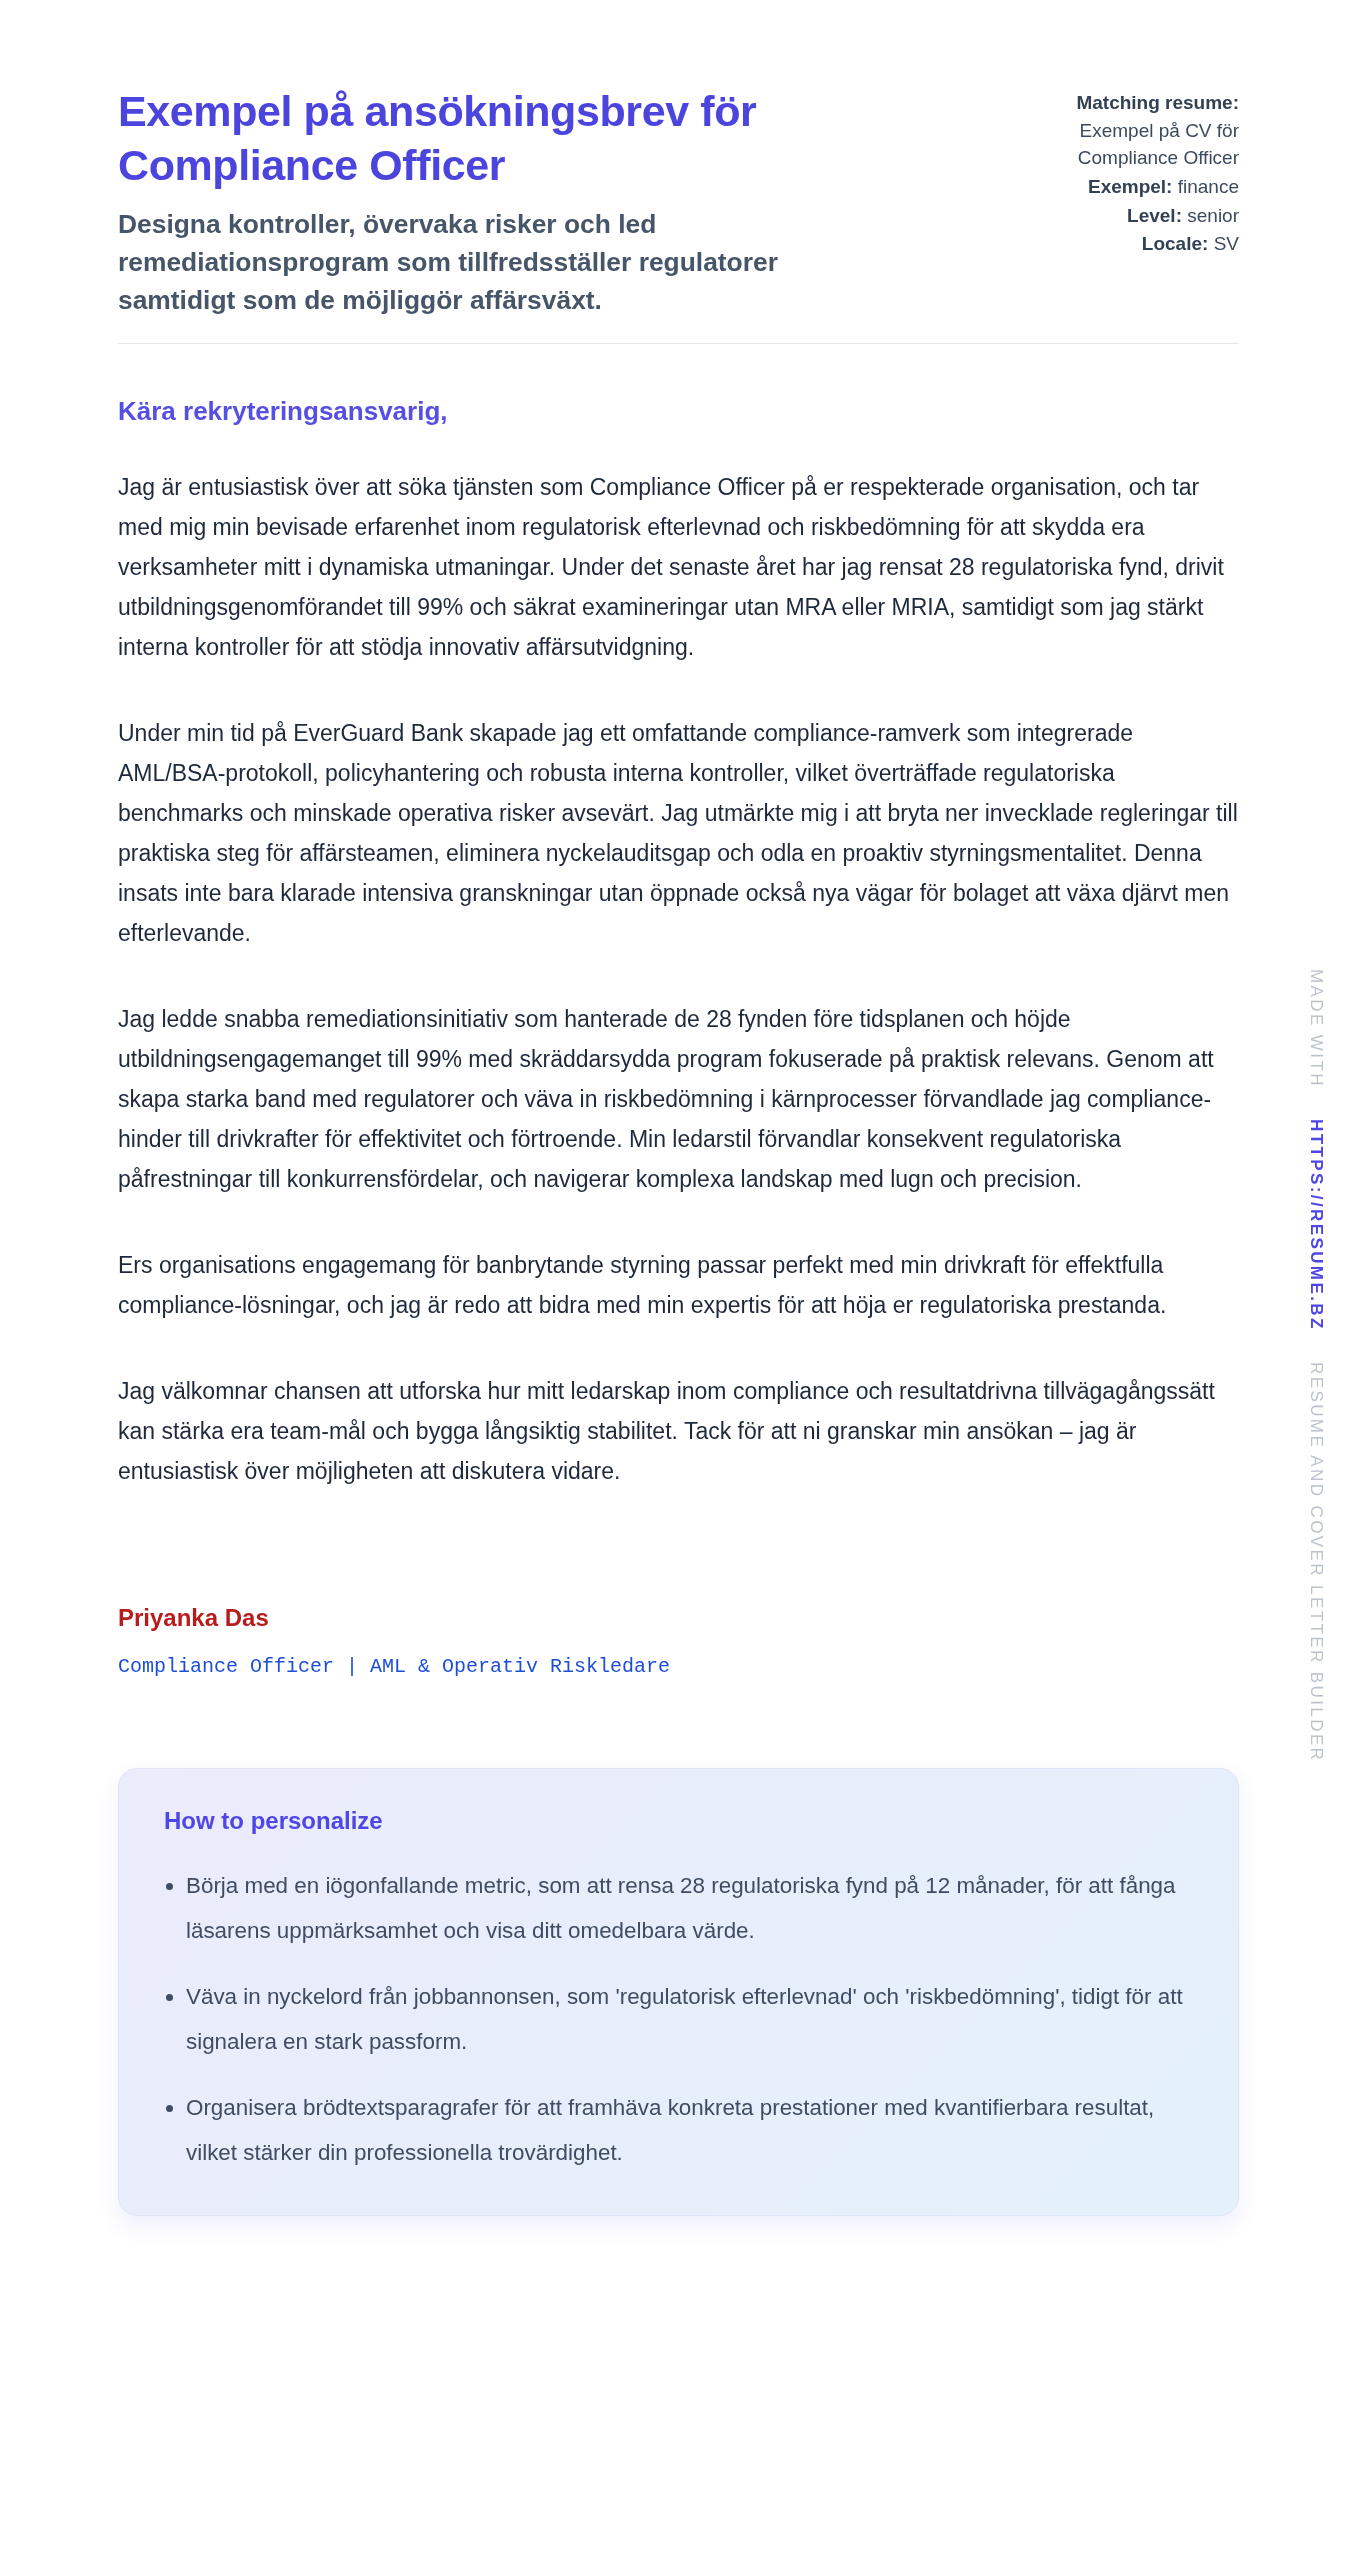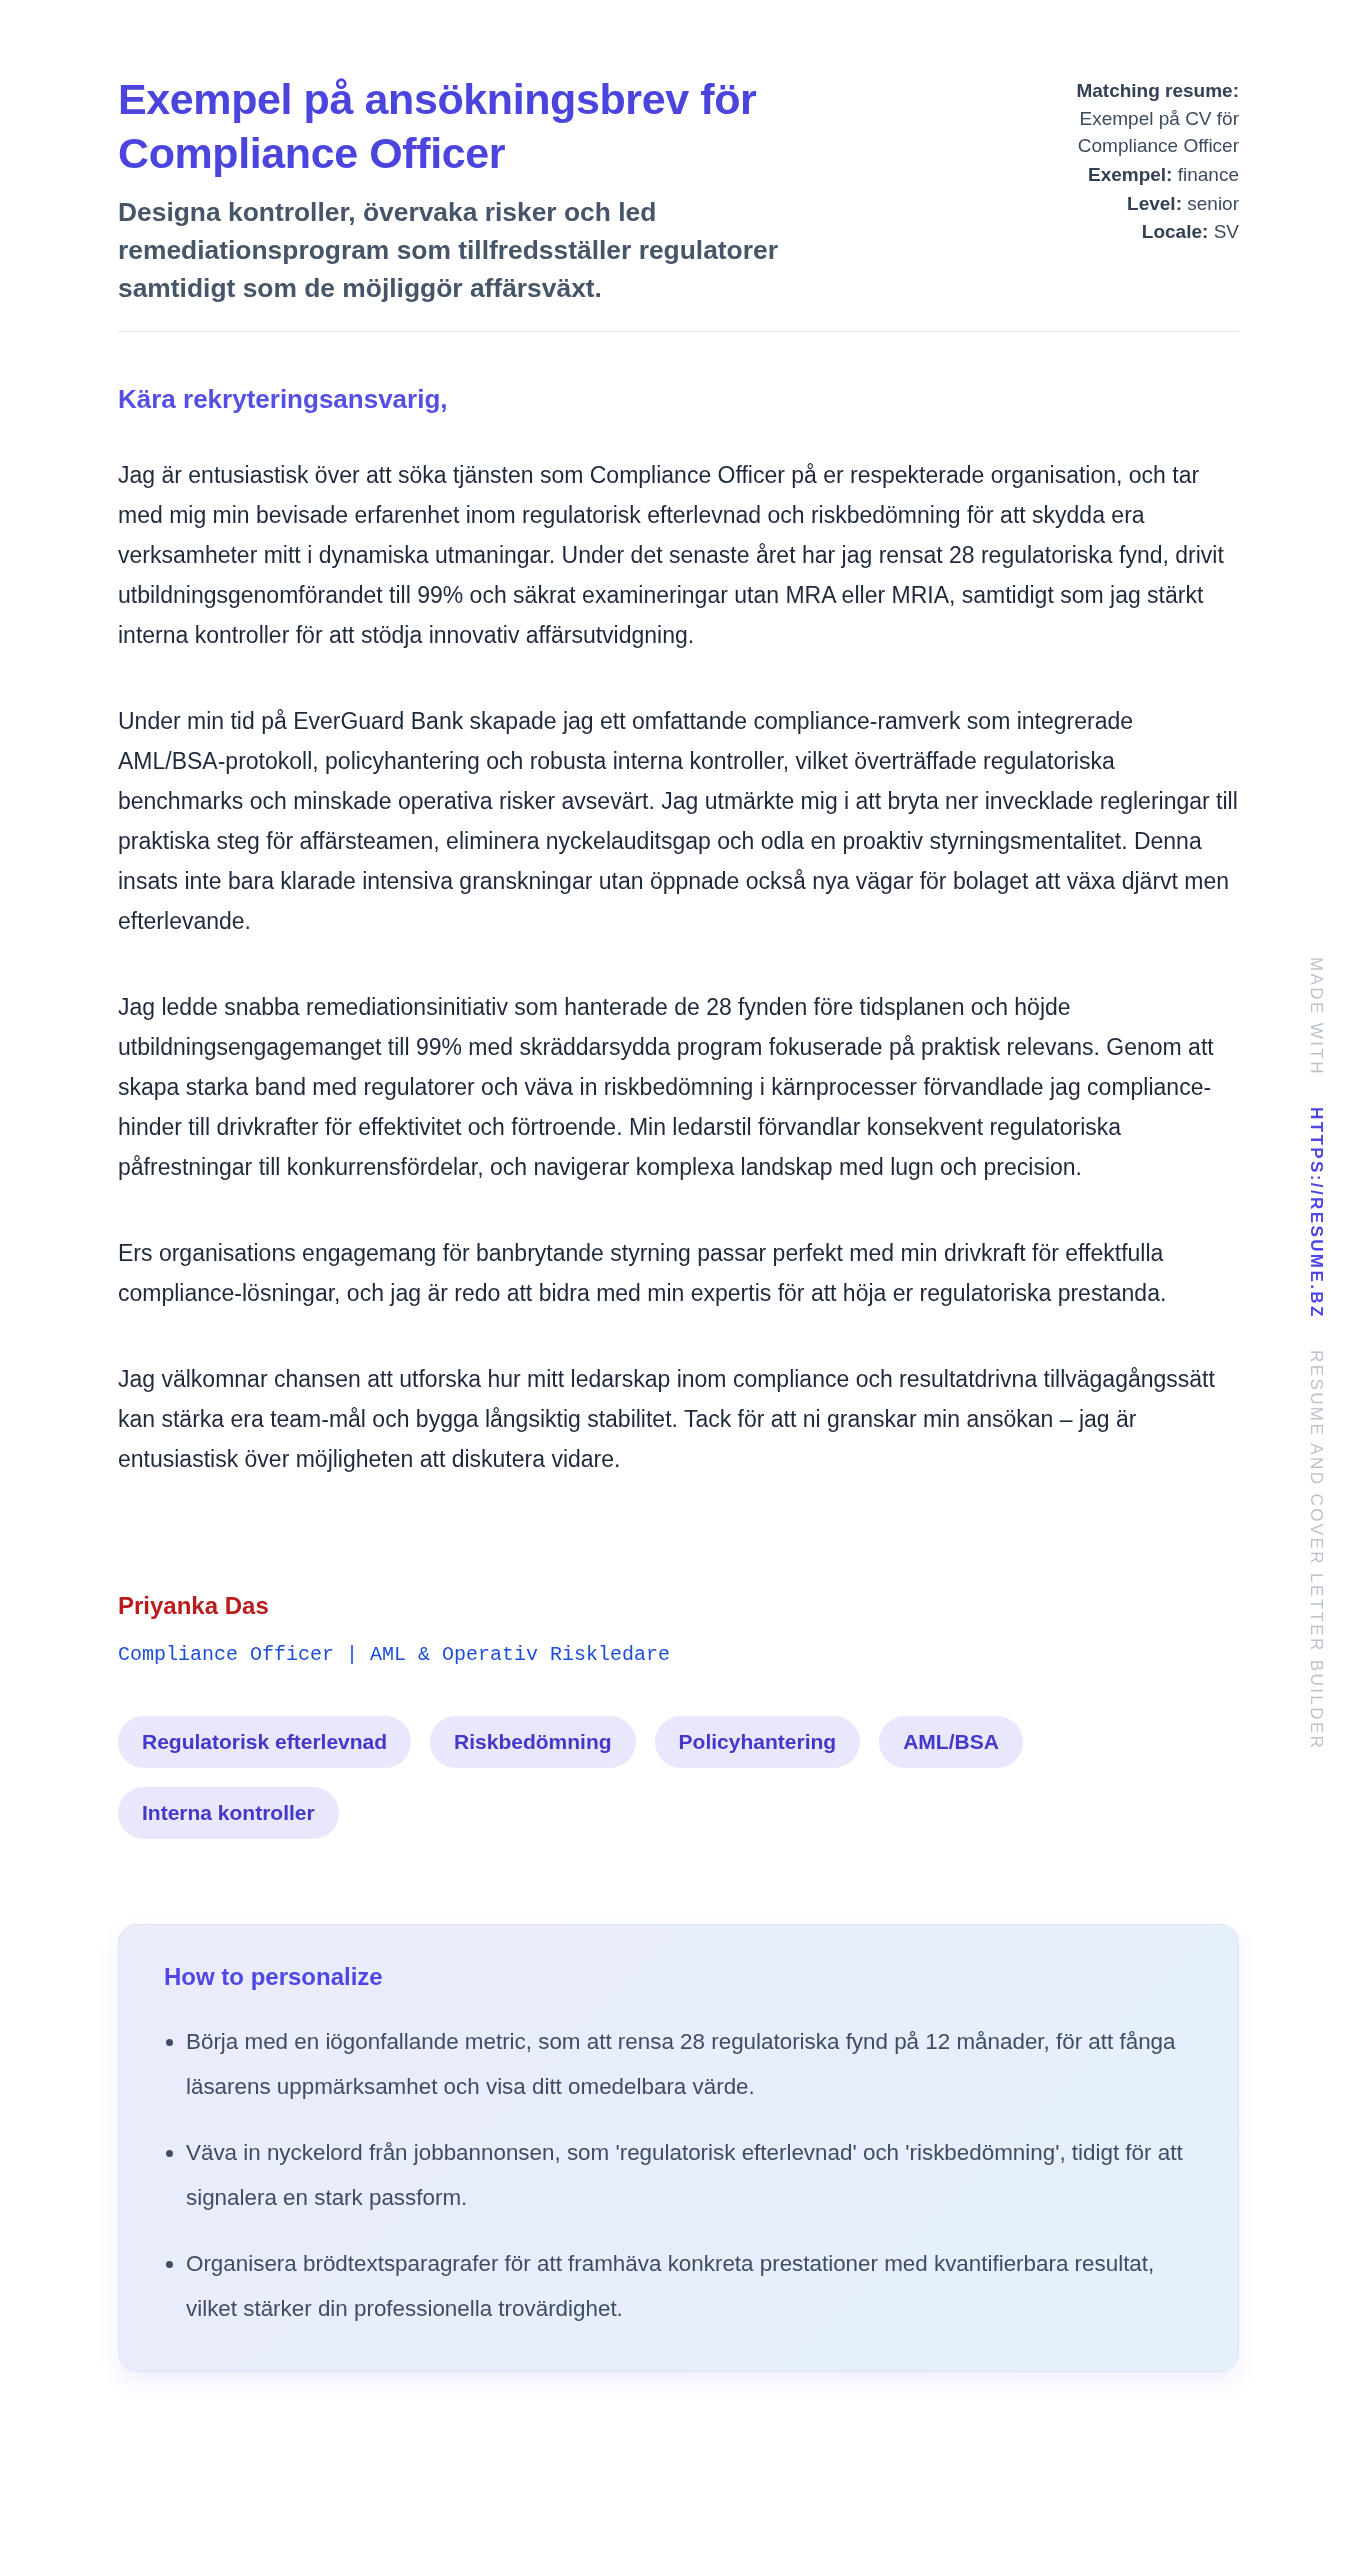--- a/index.html
+++ b/index.html
@@ -4,21 +4,21 @@
 <style>
   html, body { margin: 0; padding: 0; background: #ffffff; }
   body {
     width: 1361px;
     height: 2576px;
     position: relative;
     font-family: "Liberation Sans", sans-serif;
     color: #1e293b;
     overflow: hidden;
   }
-  .page { position: relative; width: 1361px; height: 2312px; background: #ffffff; }
+  .page { position: relative; width: 1361px; height: 2312px; background: #ffffff; margin-top: 12px; }
   .content { padding: 72px 122px 0 118px; }
 
   
   .header { display: flex; justify-content: space-between; align-items: flex-start; }
   .page-title {
     margin: 0;
     width: 849px;
     font-size: 43px;
     line-height: 54px;
     font-weight: 700;
@@ -194,27 +194,20 @@
       <p class="greeting">Kära rekryteringsansvarig,</p>
       <p class="body-par first">Jag är entusiastisk över att söka tjänsten som Compliance Officer på er respekterade organisation, och tar med mig min bevisade erfarenhet inom regulatorisk efterlevnad och riskbedömning för att skydda era verksamheter mitt i dynamiska utmaningar. Under det senaste året har jag rensat 28 regulatoriska fynd, drivit utbildningsgenomförandet till 99% och säkrat examineringar utan MRA eller MRIA, samtidigt som jag stärkt interna kontroller för att stödja innovativ affärsutvidgning.</p>
       <p class="body-par">Under min tid på EverGuard Bank skapade jag ett omfattande compliance-ramverk som integrerade AML/BSA-protokoll, policyhantering och robusta interna kontroller, vilket överträffade regulatoriska benchmarks och minskade operativa risker avsevärt. Jag utmärkte mig i att bryta ner invecklade regleringar till praktiska steg för affärsteamen, eliminera nyckelauditsgap och odla en proaktiv styrningsmentalitet. Denna insats inte bara klarade intensiva granskningar utan öppnade också nya vägar för bolaget att växa djärvt men efterlevande.</p>
       <p class="body-par">Jag ledde snabba remediationsinitiativ som hanterade de 28 fynden före tidsplanen och höjde utbildningsengagemanget till 99% med skräddarsydda program fokuserade på praktisk relevans. Genom att skapa starka band med regulatorer och väva in riskbedömning i kärnprocesser förvandlade jag compliance-hinder till drivkrafter för effektivitet och förtroende. Min ledarstil förvandlar konsekvent regulatoriska påfrestningar till konkurrensfördelar, och navigerar komplexa landskap med lugn och precision.</p>
       <p class="body-par">Ers organisations engagemang för banbrytande styrning passar perfekt med min drivkraft för effektfulla compliance-lösningar, och jag är redo att bidra med min expertis för att höja er regulatoriska prestanda.</p>
       <p class="body-par">Jag välkomnar chansen att utforska hur mitt ledarskap inom compliance och resultatdrivna tillvägagångssätt kan stärka era team-mål och bygga långsiktig stabilitet. Tack för att ni granskar min ansökan – jag är entusiastisk över möjligheten att diskutera vidare.</p>
       <p class="signature-name">Priyanka Das</p>
       <p class="signature-role">Compliance Officer | AML &amp; Operativ Riskledare</p>
     </div>
 
-    <div class="tags">
-      <span class="tag">Regulatorisk efterlevnad</span>
-      <span class="tag">Riskbedömning</span>
-      <span class="tag">Policyhantering</span>
-      <span class="tag">AML/BSA</span>
-      <span class="tag">Interna kontroller</span>
-    </div>
 
     <div class="personalize">
       <h2>How to personalize</h2>
       <ul>
         <li>Börja med en iögonfallande metric, som att rensa 28 regulatoriska fynd på 12 månader, för att fånga läsarens uppmärksamhet och visa ditt omedelbara värde.</li>
         <li>Väva in nyckelord från jobbannonsen, som 'regulatorisk efterlevnad' och 'riskbedömning', tidigt för att signalera en stark passform.</li>
         <li>Organisera brödtextsparagrafer för att framhäva konkreta prestationer med kvantifierbara resultat, vilket stärker din professionella trovärdighet.</li>
       </ul>
     </div>
 

